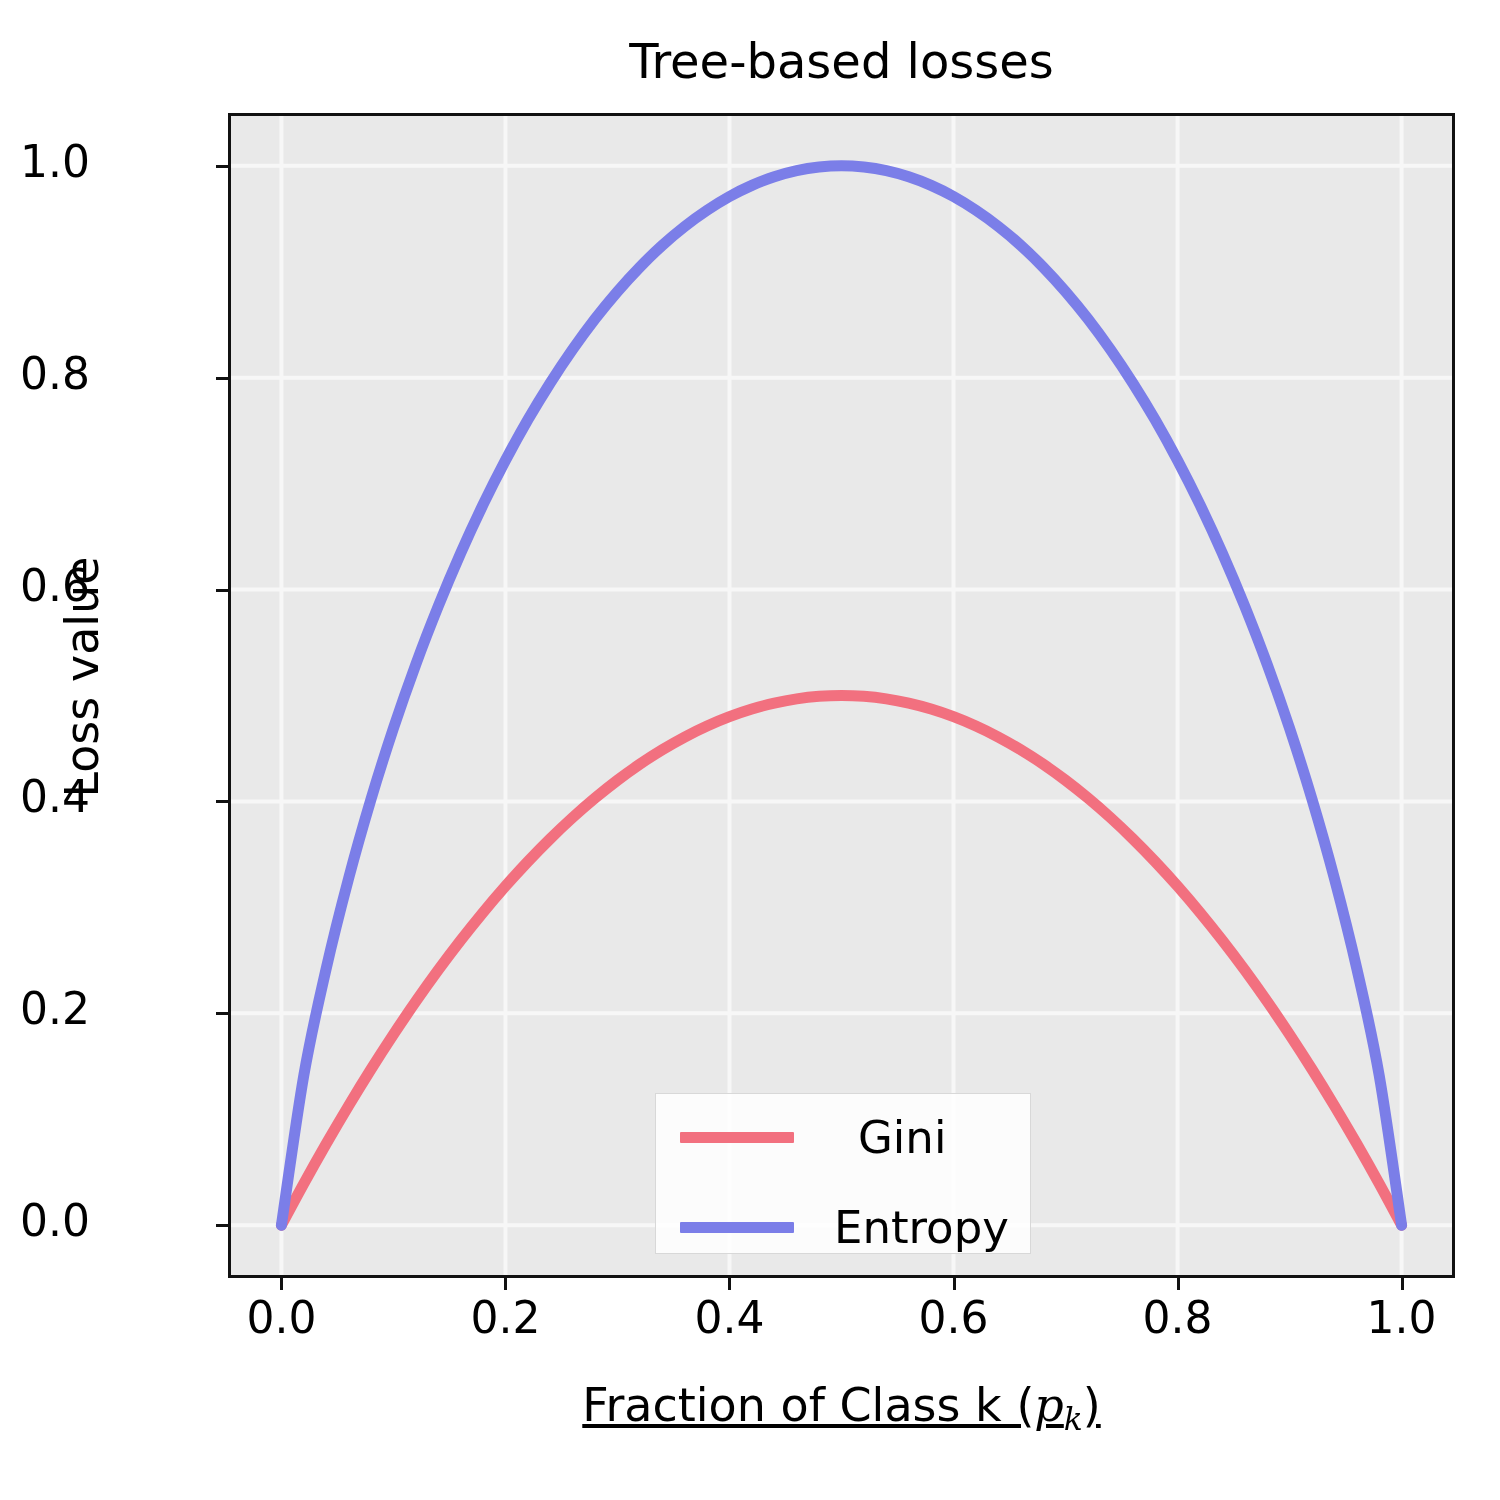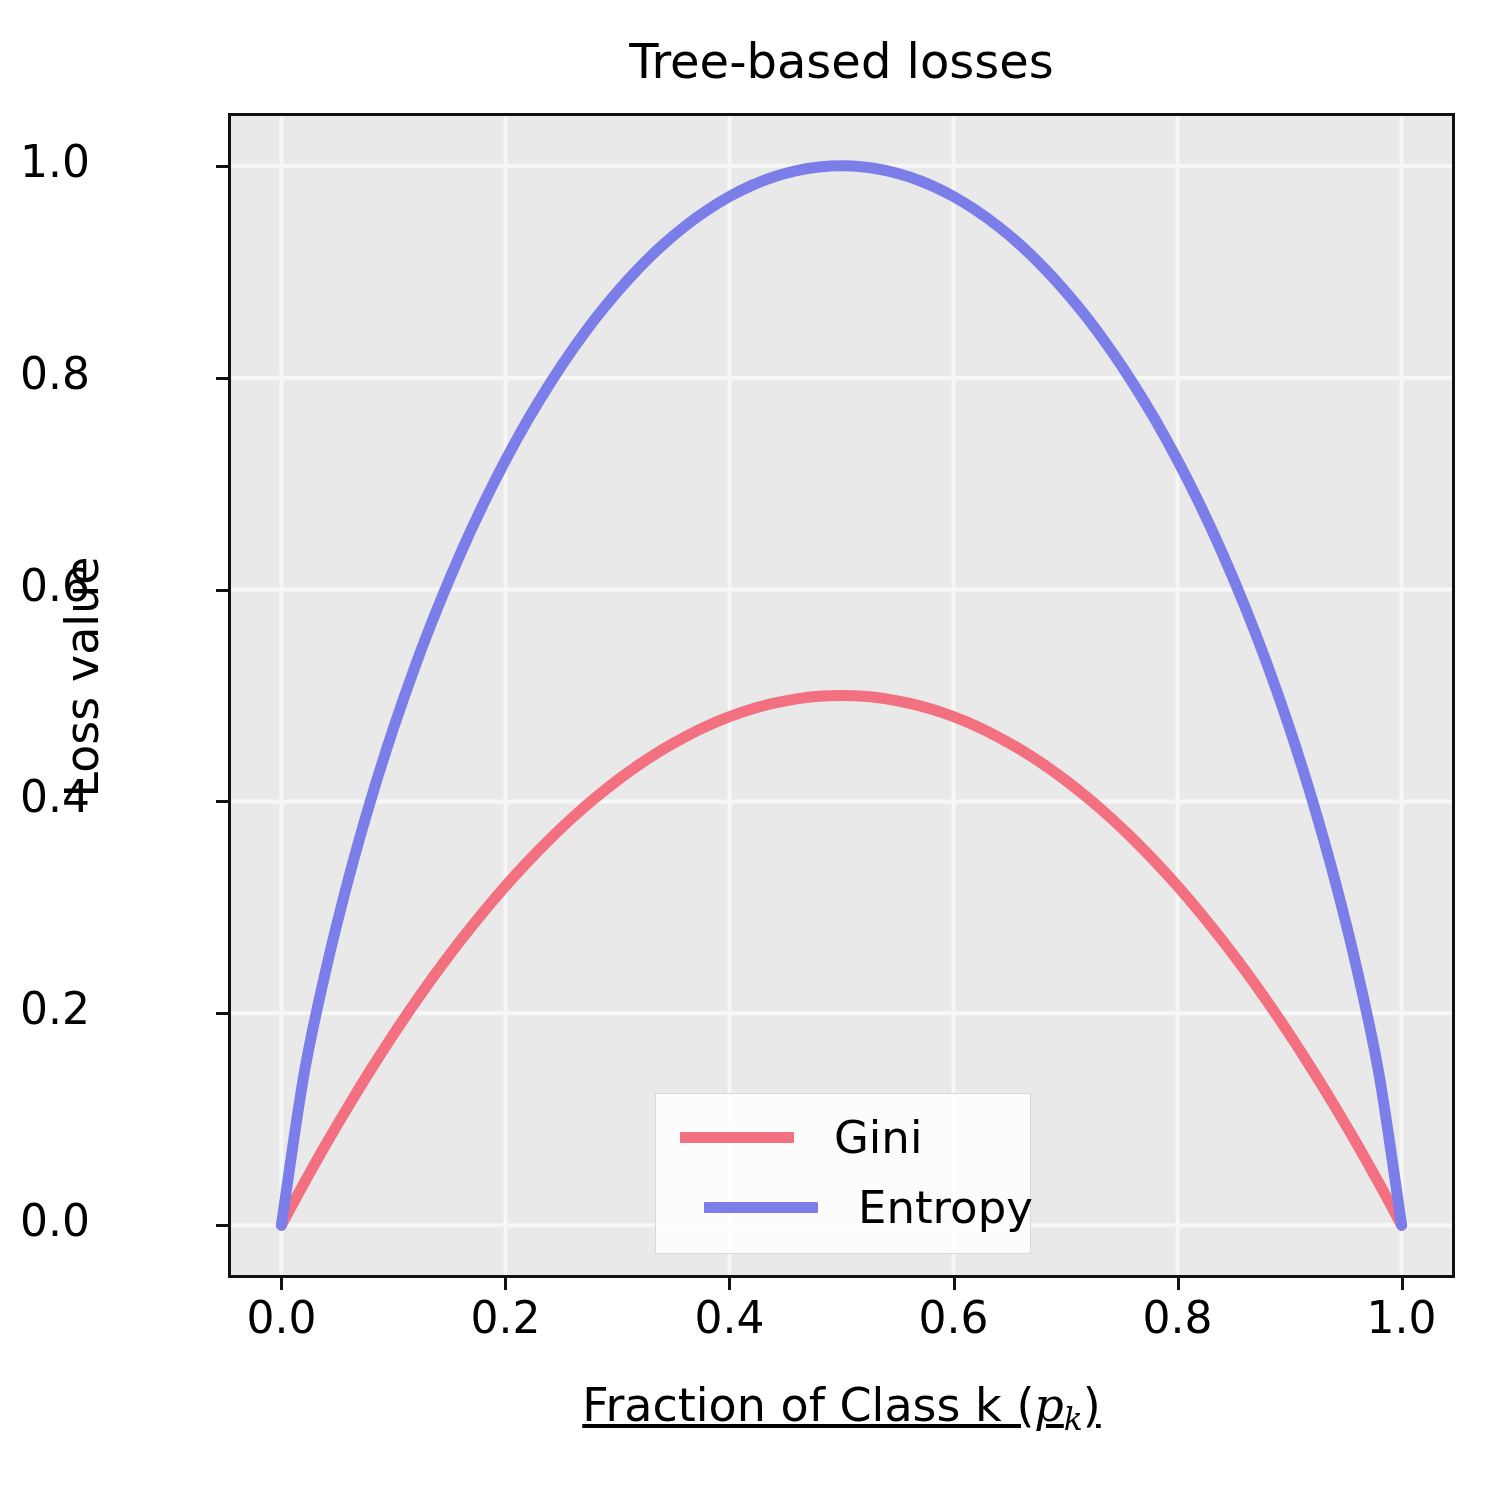--- a/index.html
+++ b/index.html
@@ -216,23 +216,23 @@
       <div class="xtick-mark" style="left: 728.482px; top: 1278px;"></div>
       <div class="xtick-label" style="left: 873.518px;">0.6</div>
       <div class="xtick-mark" style="left: 952.518px; top: 1278px;"></div>
       <div class="xtick-label" style="left: 1097.56px;">0.8</div>
       <div class="xtick-mark" style="left: 1176.56px; top: 1278px;"></div>
       <div class="xtick-label" style="left: 1321.59px;">1.0</div>
       <div class="xtick-mark" style="left: 1400.59px; top: 1278px;"></div>
     </div>
 
   <div id="legend">
-      <div class="legend-row" style="top: 6px;">
+      <div class="legend-row" style="top: 6px; gap: 24px;">
         <span class="legend-swatch" style="background: rgb(242, 112, 127);"></span>
         <span class="legend-text">Gini</span>
       </div>
-      <div class="legend-row" style="top: 76px; padding-left: 24px;">
+      <div class="legend-row" style="top: 96px;">
         <span class="legend-swatch" style="background: rgb(123, 126, 232);"></span>
         <span class="legend-text">Entropy</span>
       </div>
     </div>
 
 </div>
 
 </body></html>

